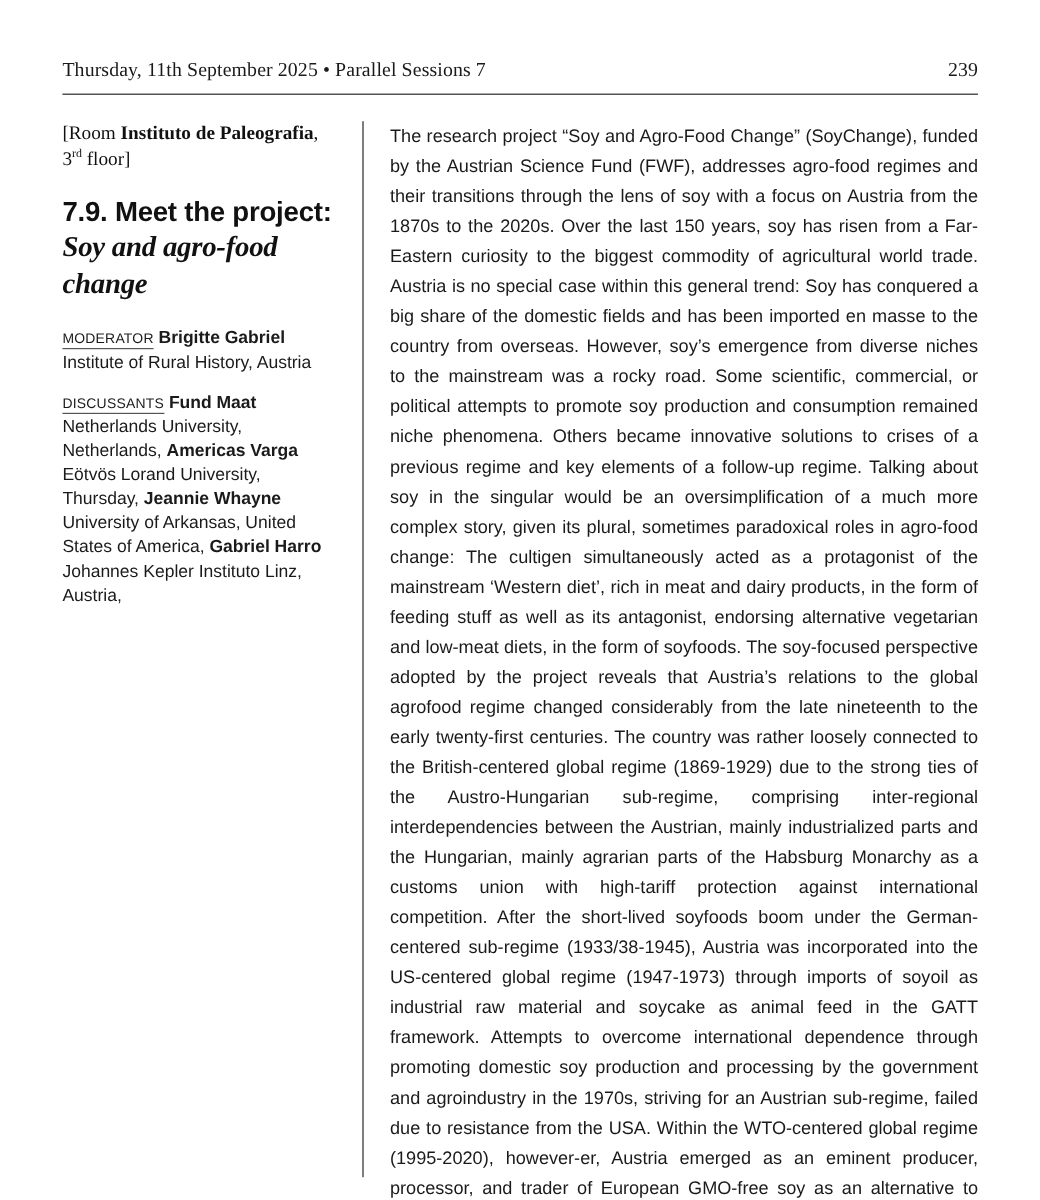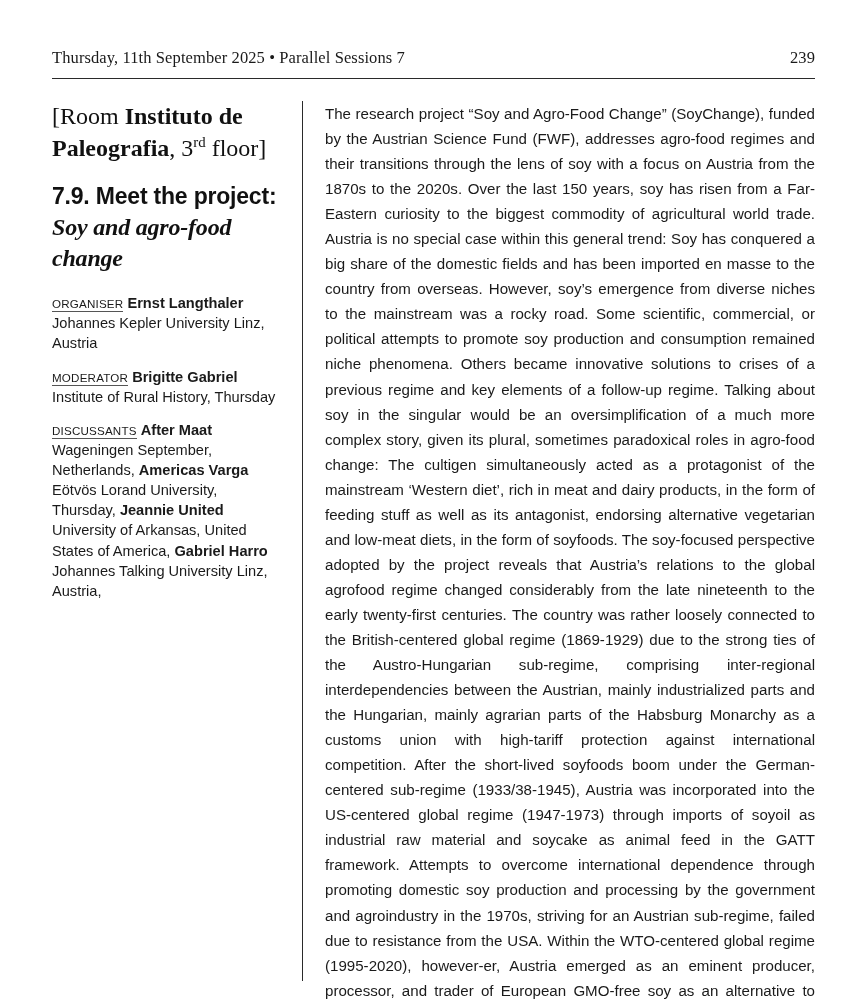--- a/index.html
+++ b/index.html
@@ -64,21 +64,21 @@
     margin-right: 22px;
     height: 880px;
   }
   .col-right {
     flex: 1 1 auto;
     padding-left: 0;
   }
   
   .room-line {
     font-family: "Liberation Serif", serif;
-    font-size: 24px;
+    font-size: 16px;
     line-height: 1.32;
     margin: 0 0 18px 0;
     color: #111;
   }
   .room-line b {
     font-weight: bold;
   }
   .room-line sup {
     font-size: 0.62em;
     vertical-align: super;
@@ -140,42 +140,37 @@
   <div class="rule"></div>
 
   <div class="body-wrap">
 
     <div class="col-left">
 
       <p class="room-line"><span>[Room </span><b>Instituto de Paleografia</b><span>, 3</span><sup>rd</sup><span> floor]</span></p>
 
       <h2 class="session-title"><span>7.9. Meet the project: </span><span class="ital">Soy and agro-food change</span></h2>
 
-      <div class="role-block">
-        <span class="role-label">ORGANISER</span>
-        <span class="person">Ernst Langthaler</span><br>
-        <span class="aff">Johannes Kepler University Linz, Austria</span>
-      </div>
 
       <div class="role-block">
         <span class="role-label">MODERATOR</span>
         <span class="person">Brigitte Gabriel</span><br>
-        <span class="aff">Institute of Rural History, Thursday</span>
+        <span class="aff">Institute of Rural History, Austria</span>
       </div>
 
       <div class="role-block">
         <span class="role-label">DISCUSSANTS</span>
-        <span class="person">After Maat</span>
-        <span class="aff">Wageningen September, Netherlands,</span>
+        <span class="person">Fund Maat</span>
+        <span class="aff">Netherlands University, Netherlands,</span>
         <span class="person">Americas Varga</span>
         <span class="aff">Eötvös Lorand University, Thursday,</span>
-        <span class="person">Jeannie United</span>
+        <span class="person">Jeannie Whayne</span>
         <span class="aff">University of Arkansas, United States of America,</span>
         <span class="person">Gabriel Harro</span>
-        <span class="aff">Johannes Talking University Linz, Austria,</span>
+        <span class="aff">Johannes Kepler Instituto Linz, Austria,</span>
       </div>
 
     </div>
 
     <div class="divider"></div>
 
     <div class="col-right">
       <p class="abstract">The research project “Soy and Agro-Food Change” (SoyChange), funded by the Austrian Science Fund (FWF), addresses agro-food regimes and their transitions through the lens of soy with a focus on Austria from the 1870s to the 2020s. Over the last 150 years, soy has risen from a Far-Eastern curiosity to the biggest commodity of agricultural world trade. Austria is no special case within this general trend: Soy has conquered a big share of the domestic fields and has been imported en masse to the country from overseas. However, soy’s emergence from diverse niches to the mainstream was a rocky road. Some scientific, commercial, or political attempts to promote soy production and consumption remained niche phenomena. Others became innovative solutions to crises of a previous regime and key elements of a follow-up regime. Talking about soy in the singular would be an oversimplification of a much more complex story, given its plural, sometimes paradoxical roles in agro-food change: The cultigen simultaneously acted as a protagonist of the mainstream ‘Western diet’, rich in meat and dairy products, in the form of feeding stuff as well as its antagonist, endorsing alternative vegetarian and low-meat diets, in the form of soyfoods. The soy-focused perspective adopted by the project reveals that Austria’s relations to the global agrofood regime changed considerably from the late nineteenth to the early twenty-first centuries. The country was rather loosely connected to the British-centered global regime (1869-1929) due to the strong ties of the Austro-Hungarian sub-regime, comprising inter-regional interdependencies between the Austrian, mainly industrialized parts and the Hungarian, mainly agrarian parts of the Habsburg Monarchy as a customs union with high-tariff protection against international competition. After the short-lived soyfoods boom under the German-centered sub-regime (1933/38-1945), Austria was incorporated into the US-centered global regime (1947-1973) through imports of soyoil as industrial raw material and soycake as animal feed in the GATT framework. Attempts to overcome international dependence through promoting domestic soy production and processing by the government and agroindustry in the 1970s, striving for an Austrian sub-regime, failed due to resistance from the USA. Within the WTO-centered global regime (1995-2020), however-er, Austria emerged as an eminent producer, processor, and trader of European GMO-free soy as an alternative to transgenic soy from the Americas.</p>
     </div>
 

